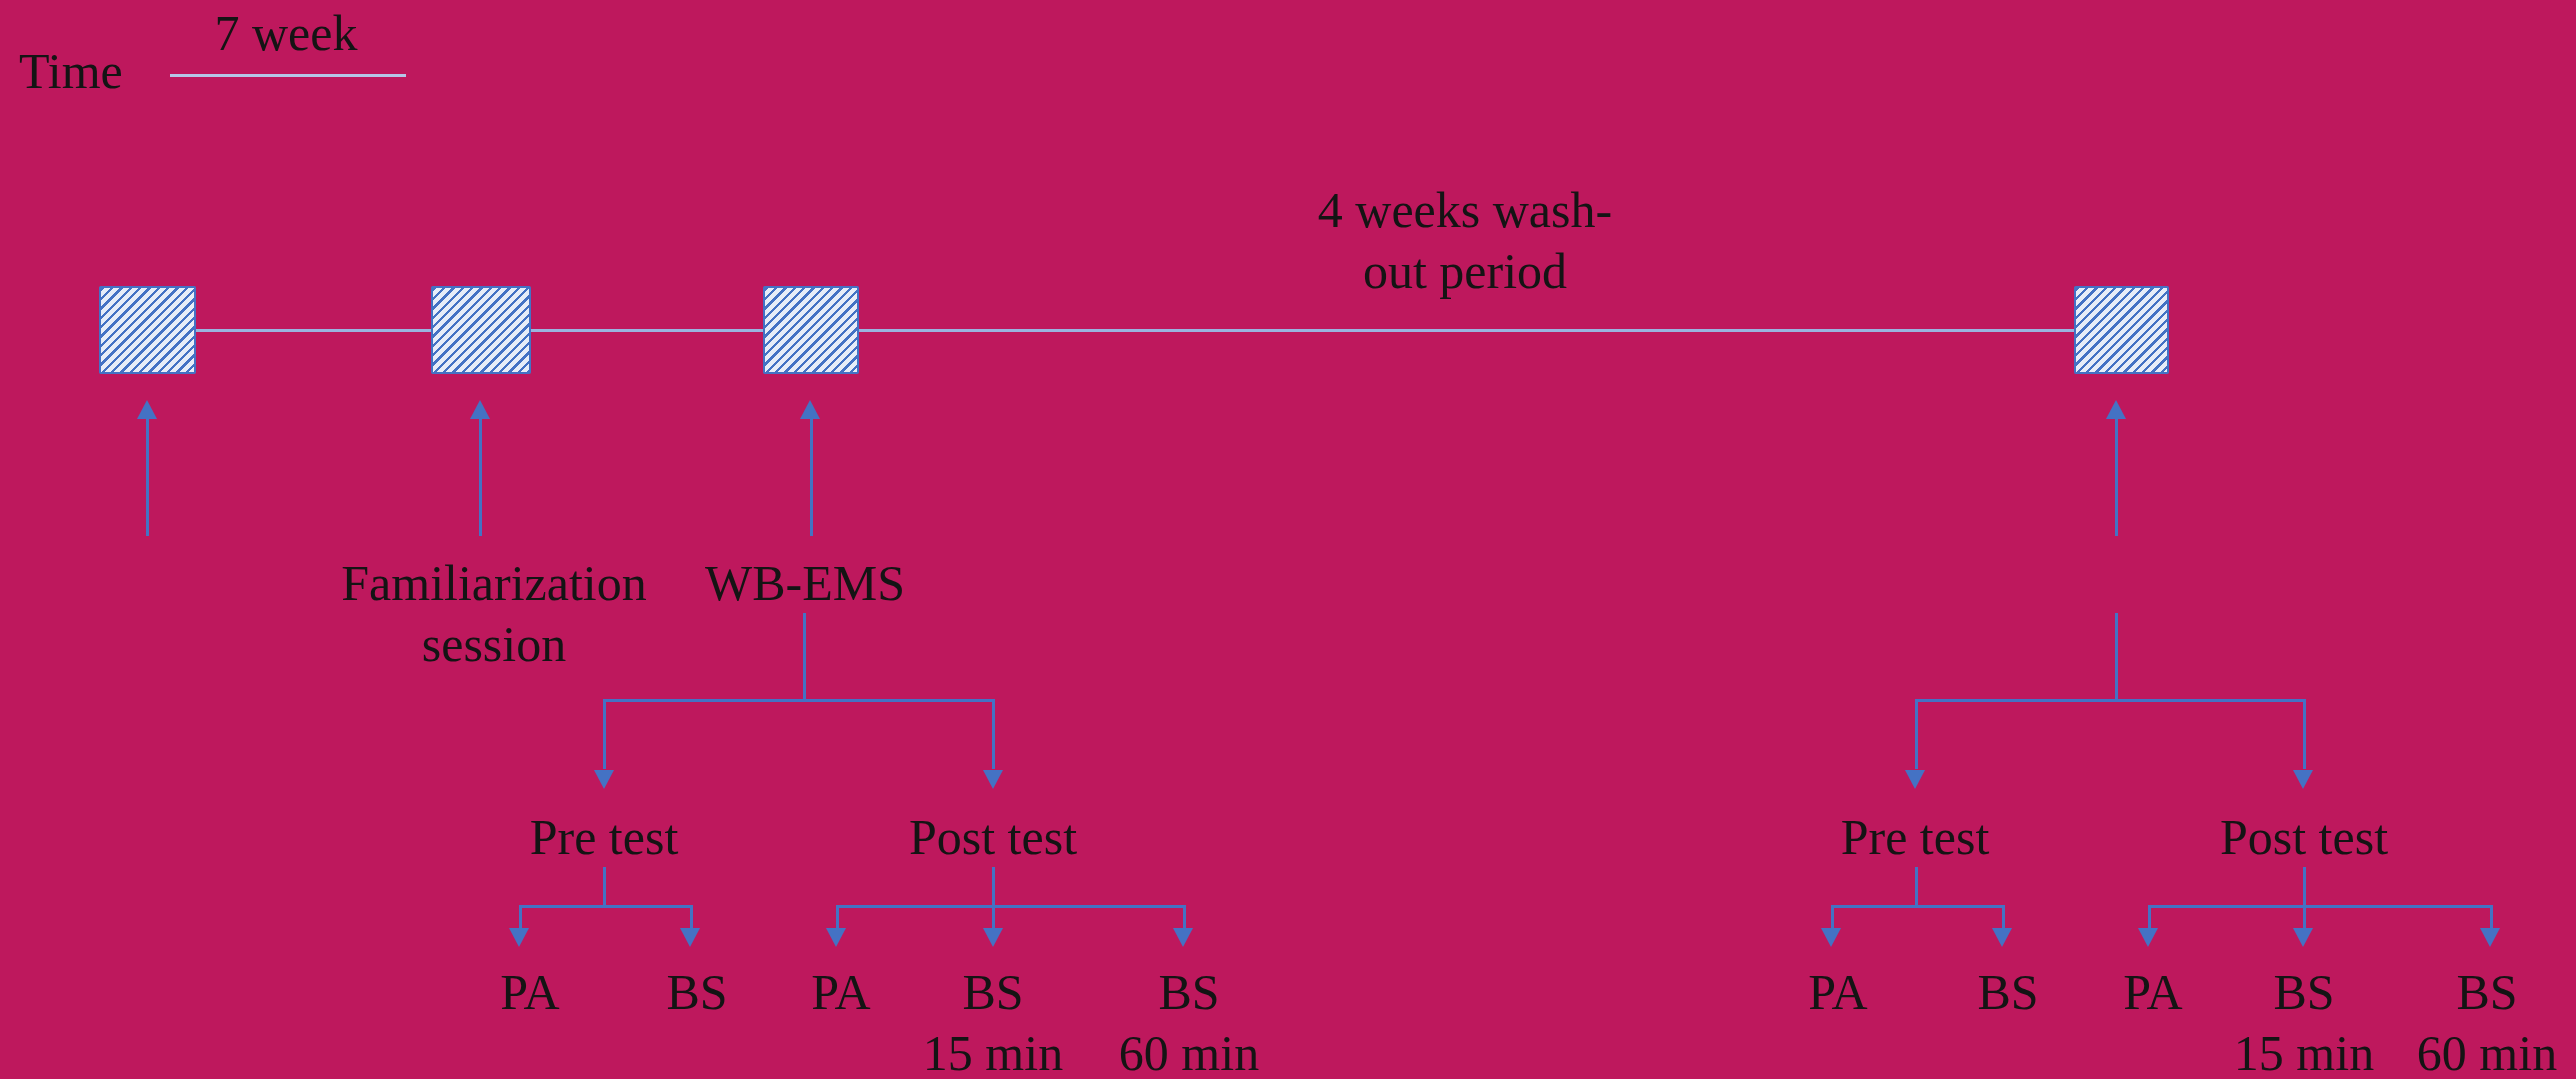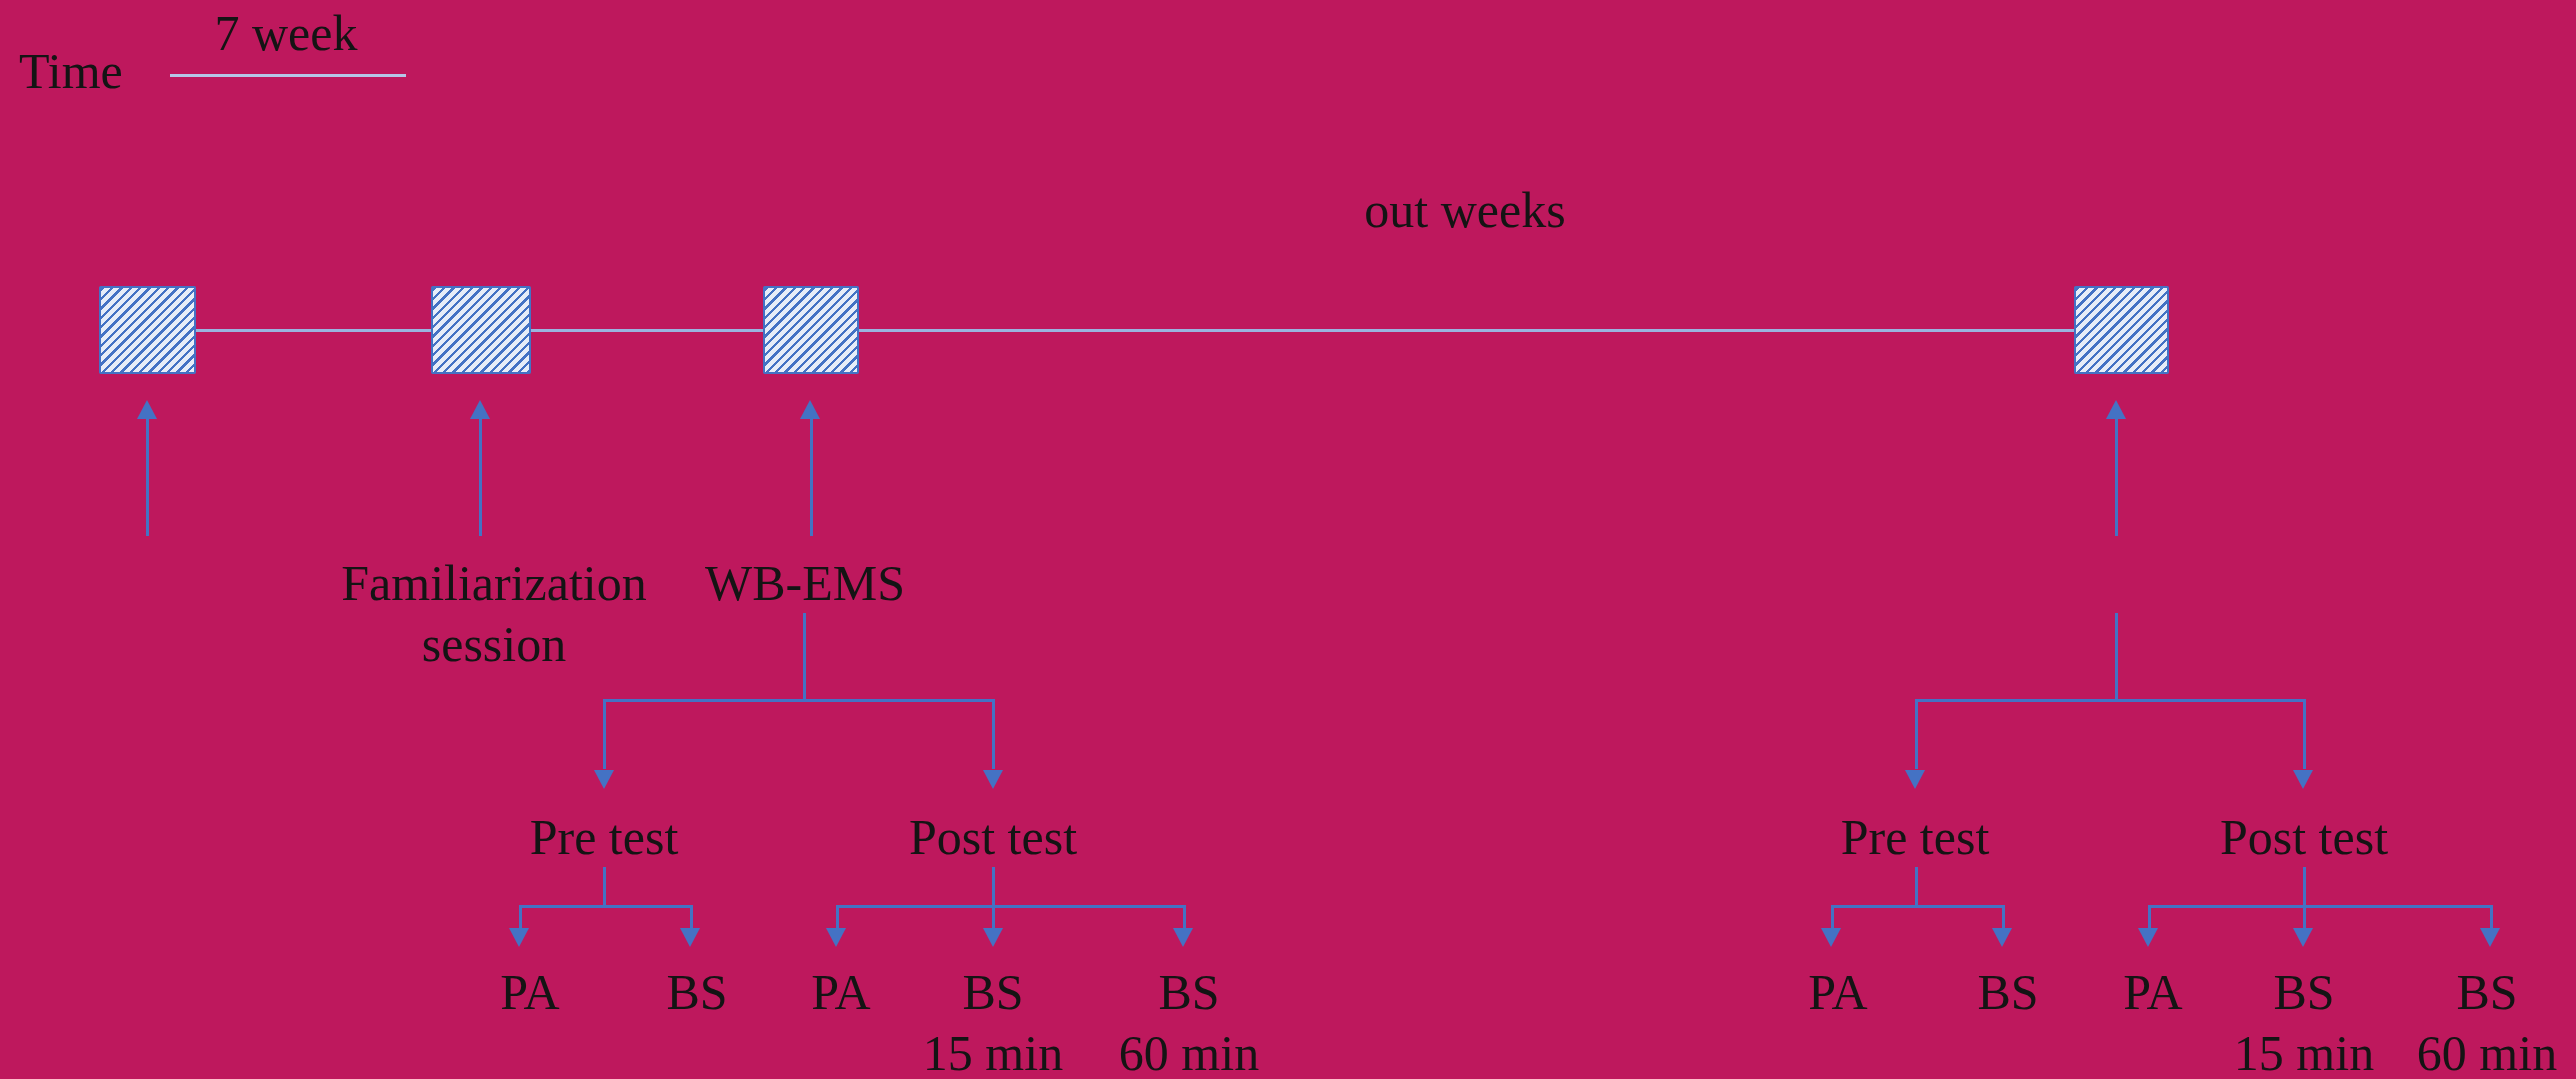--- a/index.html
+++ b/index.html
@@ -23,21 +23,22 @@
 </head>
 <body>
 
 <div id="figure">
 
   <div class="label noc" style="left:19px;top:41px">Time</div>
   <div class="label" style="left:286px;top:3.3px">7 week</div>
   <div class="sline" style="left:170px;top:74px;width:236px"></div>
 
   <div class="label" style="left:1465px;top:180px">
-    <div>out weeks</div>
+    <div>4 weeks wash-</div>
+    <div>out period</div>
   </div>
 
   <div class="tline" style="left:147px;top:329px;width:1973px"></div>
   <div class="hatchbox" style="left:99px;width:97px"></div>
   <div class="hatchbox" style="left:431px;width:100px"></div>
   <div class="hatchbox" style="left:763px;width:96px"></div>
   <div class="hatchbox" style="left:2074px;width:95px"></div>
 
   <div class="arrow-up" style="left:137px;top:400px"></div>
   <div class="vline" style="left:146px;top:418px;height:118px"></div>

